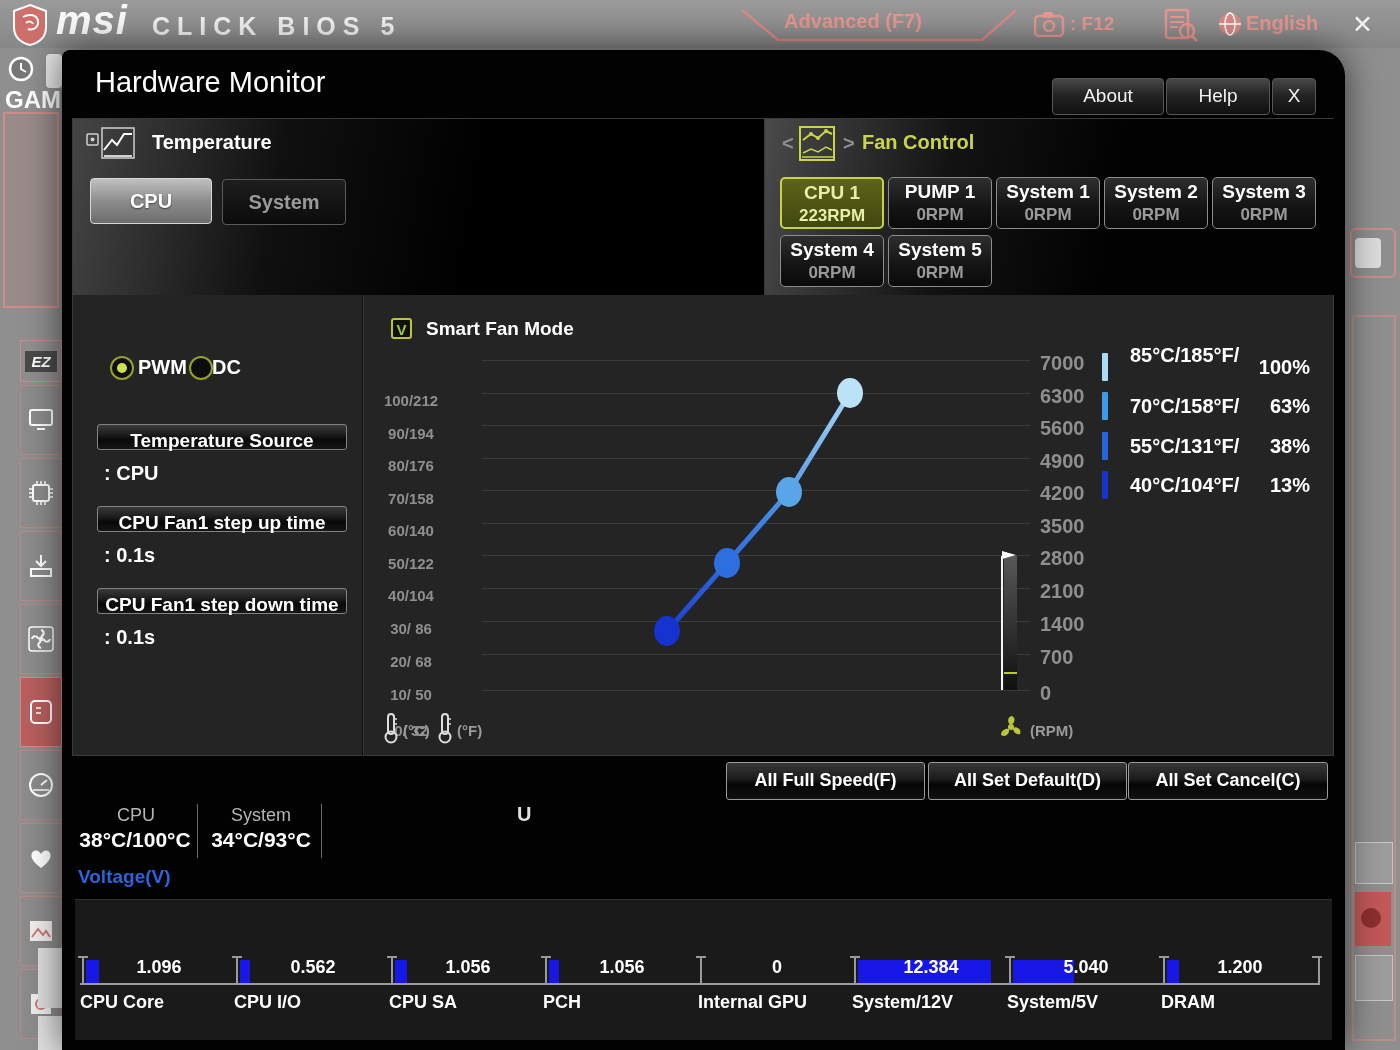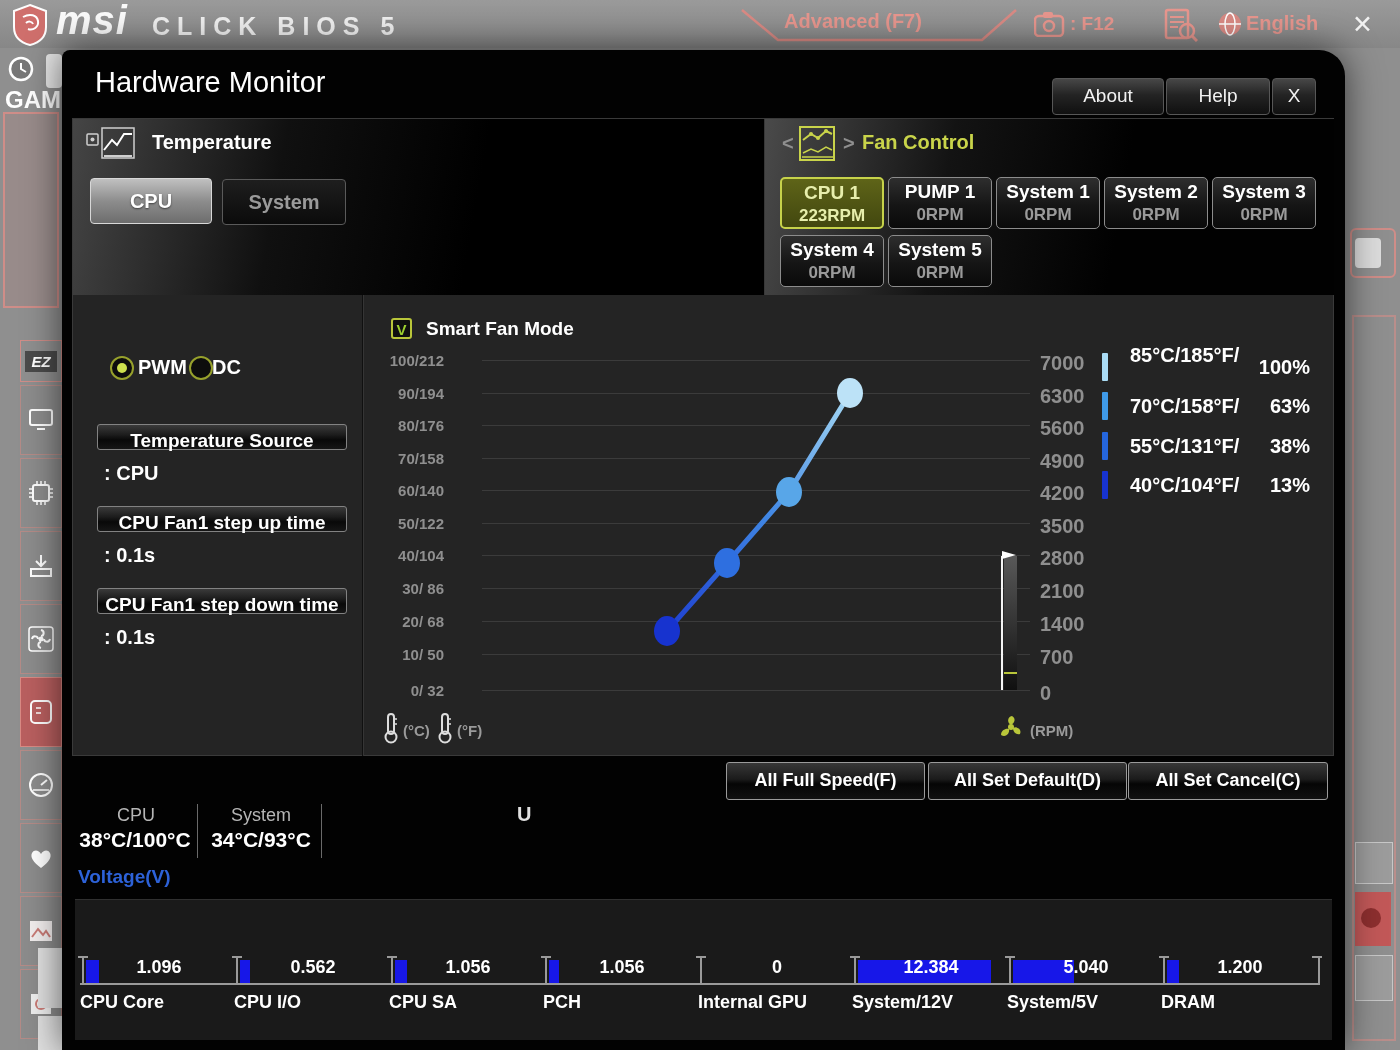--- a/index.html
+++ b/index.html
@@ -33,21 +33,21 @@
   .fan-btn.sel .n,.fan-btn.sel .r{color:#e7eeac;}
   .olive{color:#c9d44a;}
   .radio{width:20px;height:20px;border:2px solid #97a12c;border-radius:50%;background:#0d0d0d;box-sizing:content-box;}
   .radio .dot{width:10px;height:10px;border-radius:50%;background:#cde04e;margin:5px;}
   .set-btn{width:250px;height:26px;line-height:31px;background:linear-gradient(180deg,#3a3a3a,#1d1d1d 40%,#090909 62%,#161616);
            border:1px solid #828282;border-radius:3px;color:#fff;font-weight:bold;font-size:19px;text-align:center;box-sizing:border-box;}
   .set-val{color:#fff;font-weight:bold;font-size:20px;}
   .chk{width:21px;height:21px;border:2px solid #b9c63a;border-radius:3px;background:#101010;color:#9ccf2f;
        font-weight:bold;font-size:15px;text-align:center;line-height:19px;box-sizing:border-box;}
   .gridline{position:absolute;left:482px;width:548px;height:1px;background:#3b3b3b;}
-  .tickL{position:absolute;left:378px;width:66px;text-align:right;color:#8f8f8f;font-size:15px;font-weight:bold;}
+  .tickL{position:absolute;left:378px;width:66px;text-align:center;color:#8f8f8f;font-size:15px;font-weight:bold;margin-top:40px;}
   .tickR{position:absolute;left:1040px;color:#8f8f8f;font-size:20px;font-weight:bold;}
   .unit{color:#9a9a9a;font-size:15px;font-weight:bold;}
   .leg-bar{position:absolute;width:6px;height:28px;border-radius:1px;}
   .leg-temp{position:absolute;color:#fff;font-weight:bold;font-size:20px;white-space:nowrap;}
   .leg-pct{position:absolute;width:80px;text-align:right;color:#fff;font-weight:bold;font-size:20px;}
   .action-btn{background:linear-gradient(180deg,#373737,#1b1b1b 45%,#050505 58%,#111);border:1px solid #9a9a9a;
               border-radius:3px;color:#fff;font-weight:bold;font-size:18px;text-align:center;line-height:34px;}
   .st-lbl{color:#b5b5b5;font-size:18px;text-align:center;}
   .st-val{color:#fff;font-weight:bold;font-size:21px;text-align:center;white-space:nowrap;}
   .st-div{width:1px;height:54px;background:#6a6a6a;}

